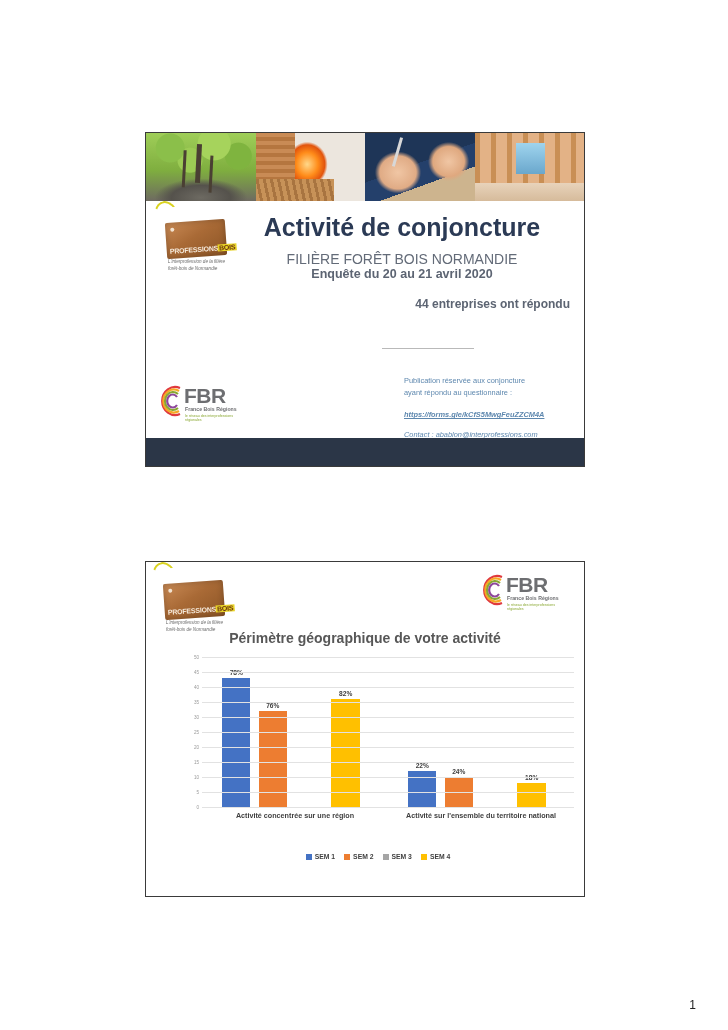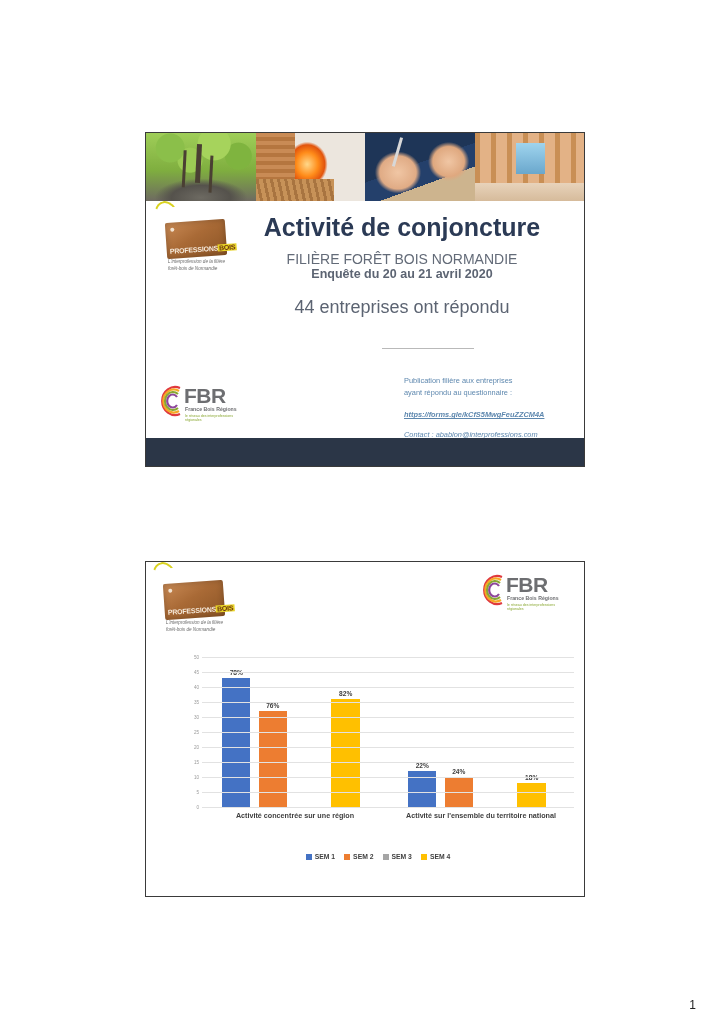--- a/index.html
+++ b/index.html
@@ -113,22 +113,22 @@
   }
 
   .s1-title {
     position:absolute; left:88px; top:12px; width:336px;
     text-align:center; font-size:25px; font-weight:bold; color:#2b3a55;
   }
   .s1-sub1 { position:absolute; left:88px; top:50px; width:336px; text-align:center;
              font-size:14px; color:#636b78; }
   .s1-sub2 { position:absolute; left:88px; top:66px; width:336px; text-align:center;
              font-size:12.5px; font-weight:bold; color:#5a6personal; color:#5c6472; }
-  .s1-sub3 { position:absolute; left:88px; top:96px; width:336px; text-align:center;
-             font-size:18px; font-weight:normal; color:#5c6472; }
+  .s1-sub3 { position:absolute; left:88px; top:96px; width:336px; text-align:right;
+             font-size:12px; font-weight:bold; color:#5c6472; }
   .s1-rule { position:absolute; left:236px; top:147px; width:92px; height:1px; background:#b9b9b9; }
 
   .s1-note {
     position:absolute; left:258px; top:174px; width:172px;
     font-size:7.4px; line-height:1.65; color:#5d87ae;
   }
   .s1-note a { color:#5d87ae; text-decoration: underline; font-style: italic; font-weight:bold; display:block;margin-top:10px; }
   .s1-note .contact { margin-top:7px; font-style: italic; text-decoration: underline; display:block; }
 
   .fbr { position:absolute; width:88px; height:40px; }
@@ -225,21 +225,21 @@
       </div>
 
       <div class="s1-title">Activité de conjoncture</div>
       <div class="s1-sub1">FILIÈRE FORÊT BOIS NORMANDIE</div>
       <div class="s1-sub2">Enquête du 20 au 21 avril 2020</div>
       <div class="s1-sub3">44 entreprises ont répondu</div>
 
       <div class="s1-rule"></div>
 
       <div class="s1-note">
-        <div>Publication filière aux entreprises</div>
+        <div>Publication réservée aux conjoncture</div>
         <div>ayant répondu au questionnaire :</div>
         <a href="#">https://forms.gle/kCfS5MwgFeuZZCM4A</a>
         <span class="contact">Contact : abablon@interprofessions.com</span>
       </div>
 
       <div class="fbr" id="s1-fbr">
         <svg class="fbr-arc" viewBox="0 0 26 32">
           <path d="M20 3 A13 14 0 1 0 20 29" fill="none" stroke="#e03a3e" stroke-width="2.2"></path>
           <path d="M19 6 A10.5 11.5 0 1 0 19 26" fill="none" stroke="#f7a823" stroke-width="2.2"></path>
           <path d="M18 9 A8 9 0 1 0 18 23" fill="none" stroke="#8aa832" stroke-width="2.2"></path>
@@ -272,20 +272,21 @@
           <path d="M20 3 A13 14 0 1 0 20 29" fill="none" stroke="#e03a3e" stroke-width="2.2"></path>
           <path d="M19 6 A10.5 11.5 0 1 0 19 26" fill="none" stroke="#f7a823" stroke-width="2.2"></path>
           <path d="M18 9 A8 9 0 1 0 18 23" fill="none" stroke="#8aa832" stroke-width="2.2"></path>
           <path d="M17 12 A5.5 6.5 0 1 0 17 20" fill="none" stroke="#8e479b" stroke-width="2.2"></path>
         </svg>
         <div class="fbr-text">FBR</div>
         <div class="fbr-sub">France Bois Régions</div>
         <div class="fbr-sub2">le réseau des interprofessions régionales</div>
       </div>
 
+      <div class="chart-title">Périmètre géographique de votre activité</div>
 
       <div class="chart">
         <div class="y-label">Nombre d'entreprises</div>
         <div class="plot" id="plot">
           <div class="bars" id="bars">
               <div class="bar" style="left: 20.0588px; width: 28.4471px; height: 129px; background: rgb(68, 114, 196);">
                 <span class="blabel">78%</span>
               </div>
               <div class="bar" style="left: 56.5294px; width: 28.4471px; height: 96px; background: rgb(237, 125, 49);">
                 <span class="blabel">76%</span>

